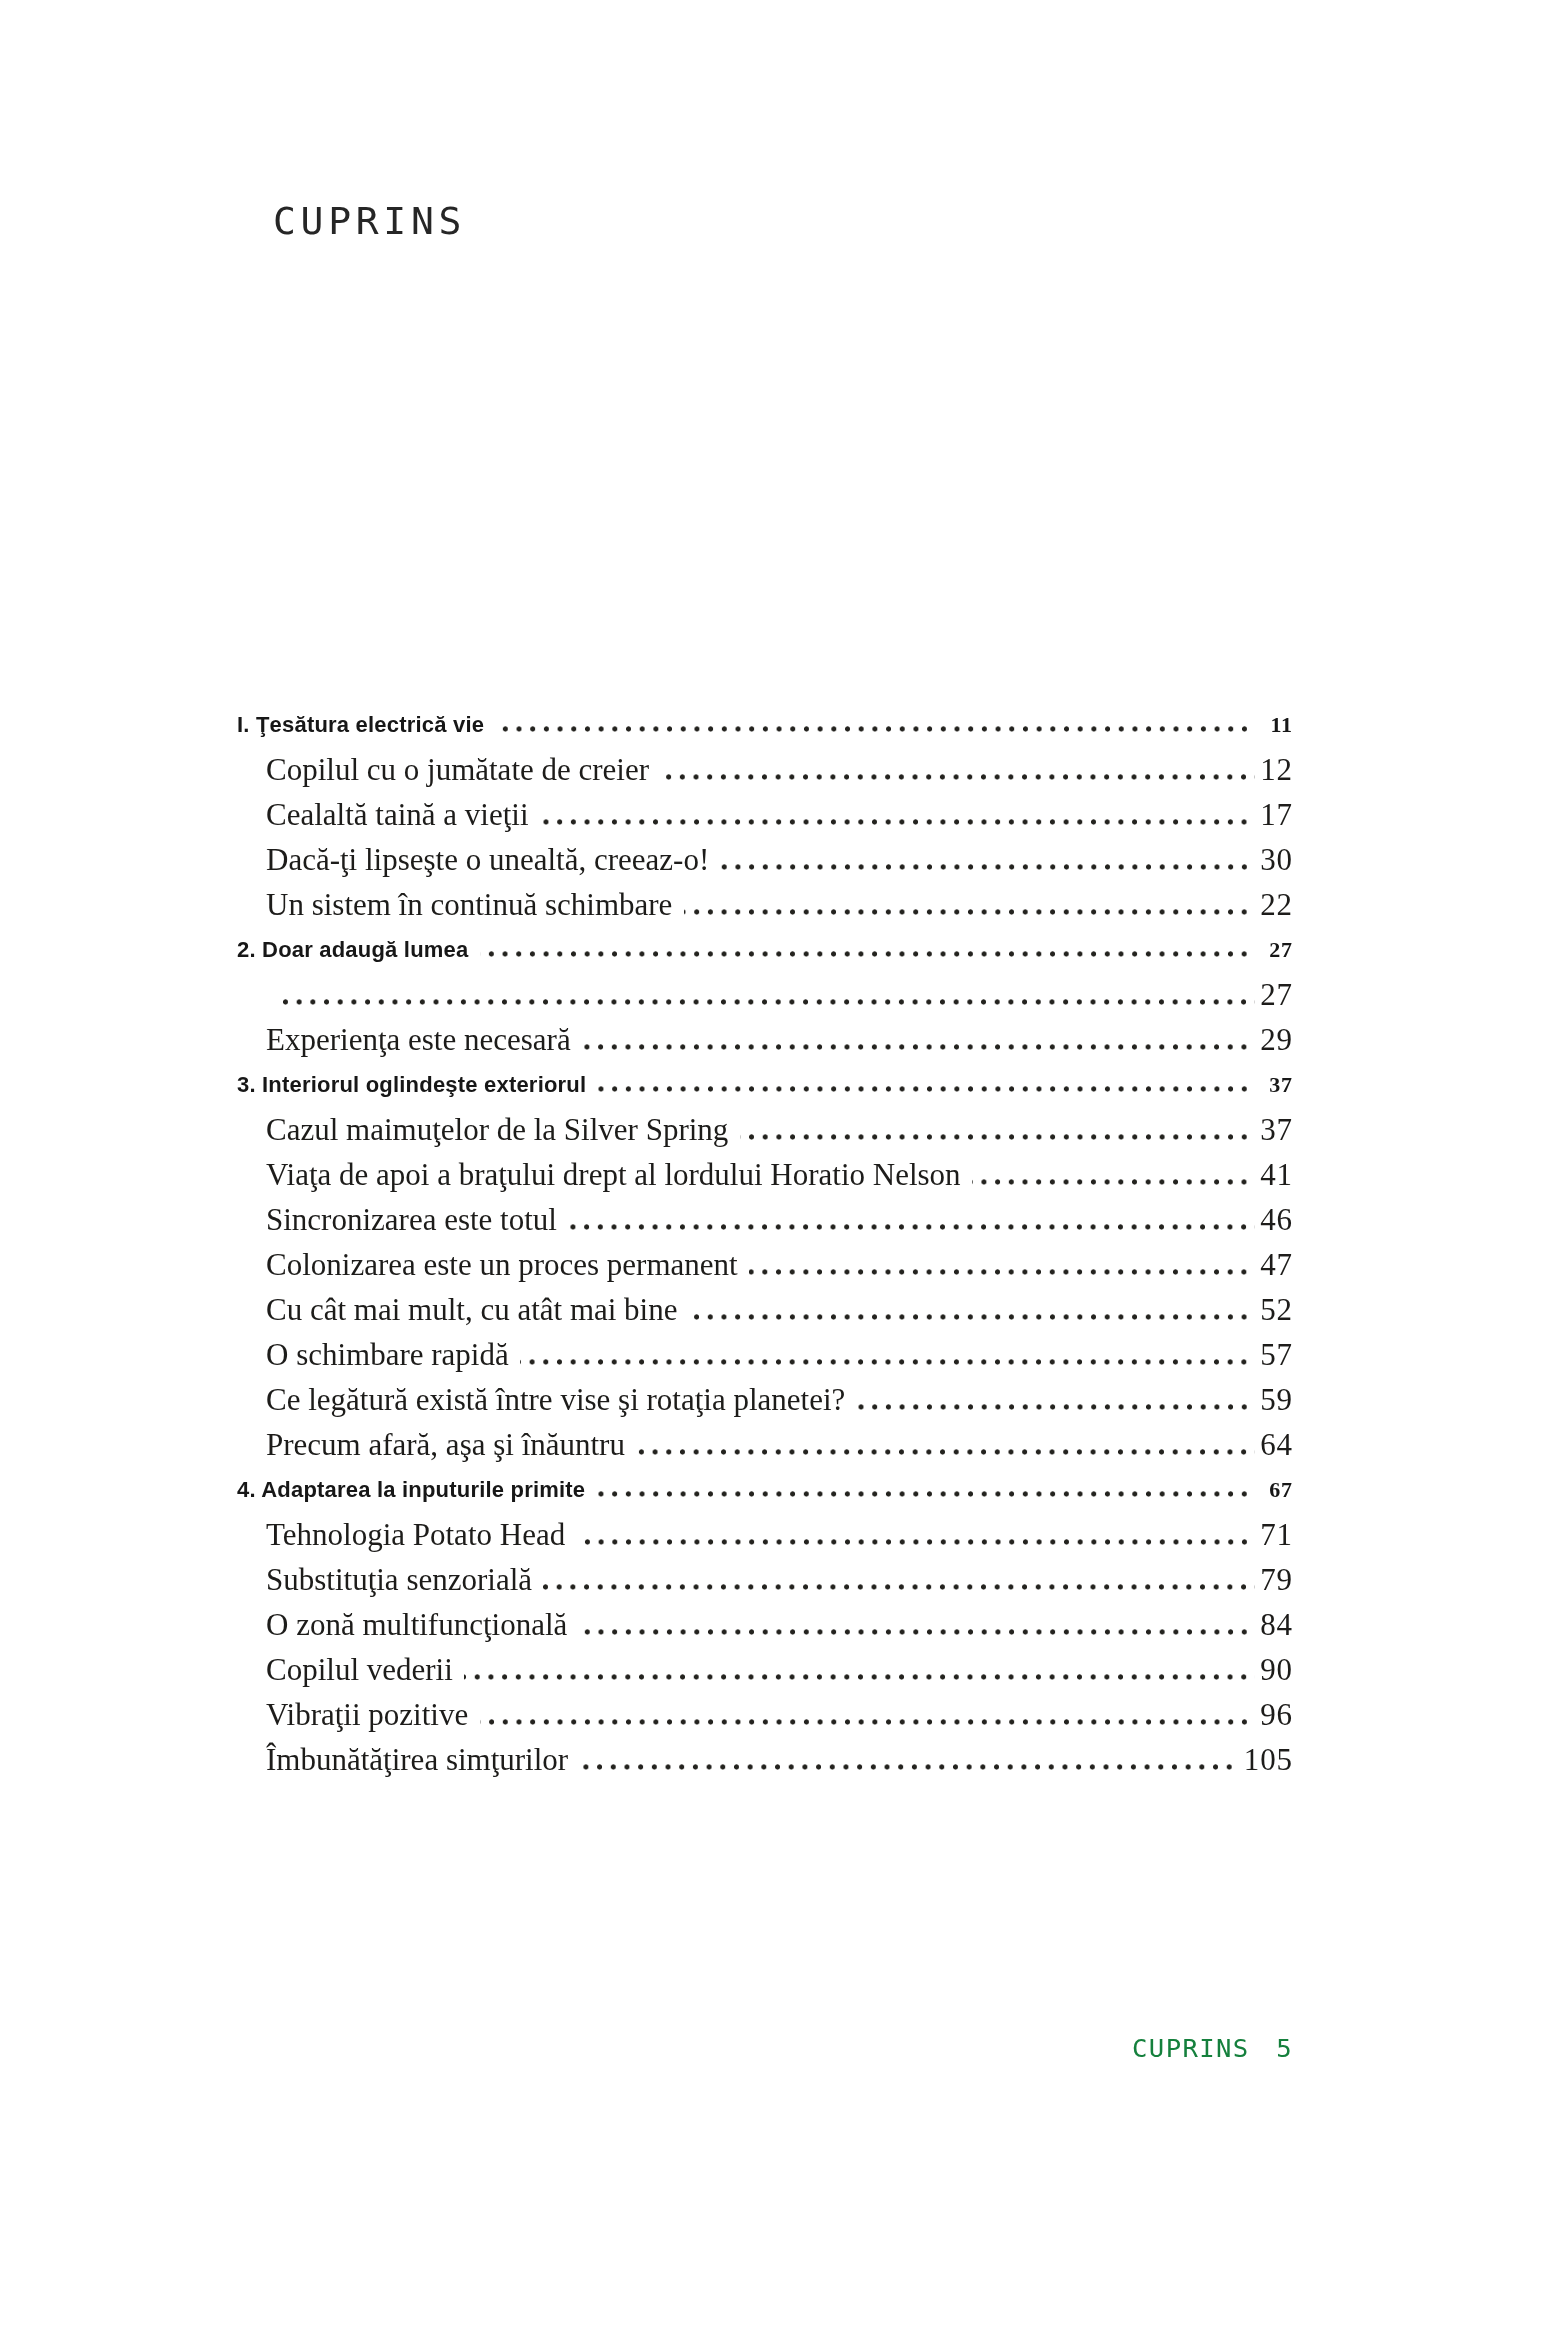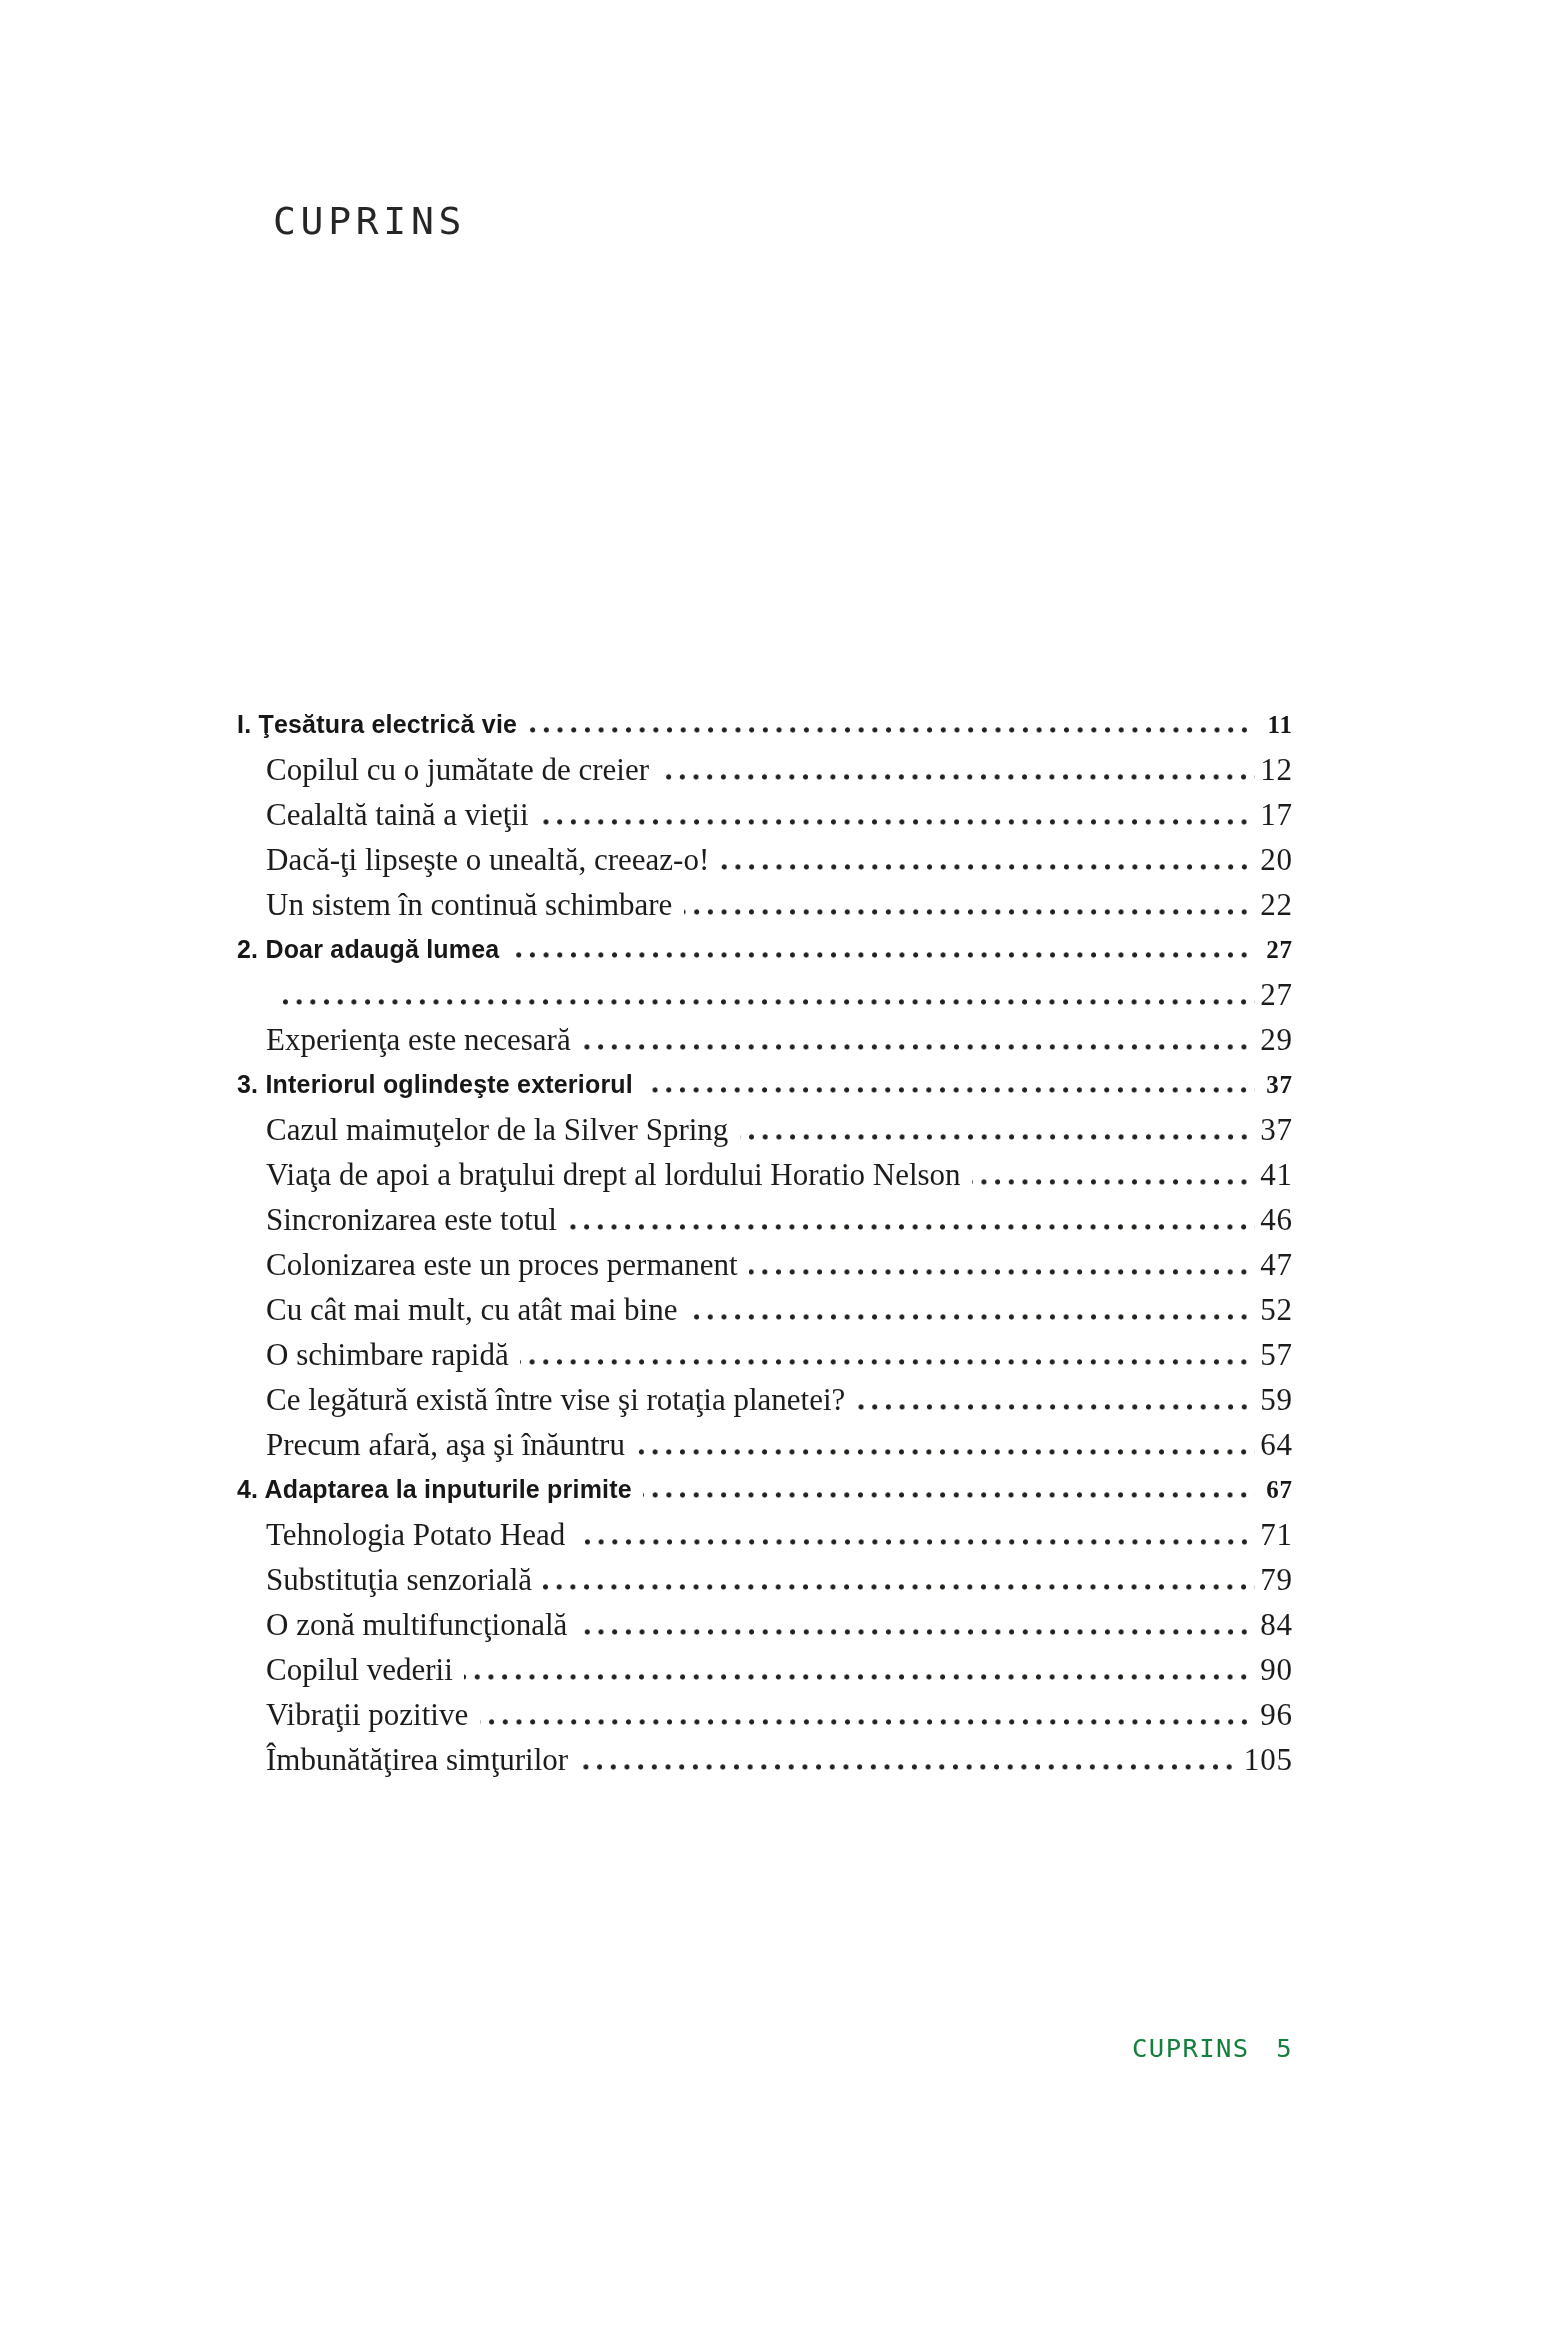--- a/index.html
+++ b/index.html
@@ -35,21 +35,21 @@
   .row {
     display: flex;
     align-items: baseline;
     line-height: 45px;
     font-size: 31px;
     color: #1d1c1a;
   }
   .row.heading {
     font-family: "Liberation Sans", "DejaVu Sans", sans-serif;
     font-weight: 700;
-    font-size: 25px;
+    font-size: 22px;
     letter-spacing: 0.2px;
     color: #171717;
   }
   .row.item { padding-left: 29px; justify-content: center; }
 
   .label { white-space: nowrap; }
 
   .leader {
     flex: 1 1 auto;
     min-width: 19px;
@@ -100,21 +100,21 @@
           <span class="pagenum">12</span>
         </div>
         <div class="row item">
           <span class="label">Cealaltă taină a vieţii</span>
           <span class="leader"></span>
           <span class="pagenum">17</span>
         </div>
         <div class="row item">
           <span class="label">Dacă-ţi lipseşte o unealtă, creeaz-o!</span>
           <span class="leader"></span>
-          <span class="pagenum">20</span>
+          <span class="pagenum">30</span>
         </div>
         <div class="row item">
           <span class="label">Un sistem în continuă schimbare</span>
           <span class="leader"></span>
           <span class="pagenum">22</span>
         </div>
       </section>
       <section class="toc-section">
         <div class="row heading">
           <span class="label">2. Doar adaugă lumea</span>

